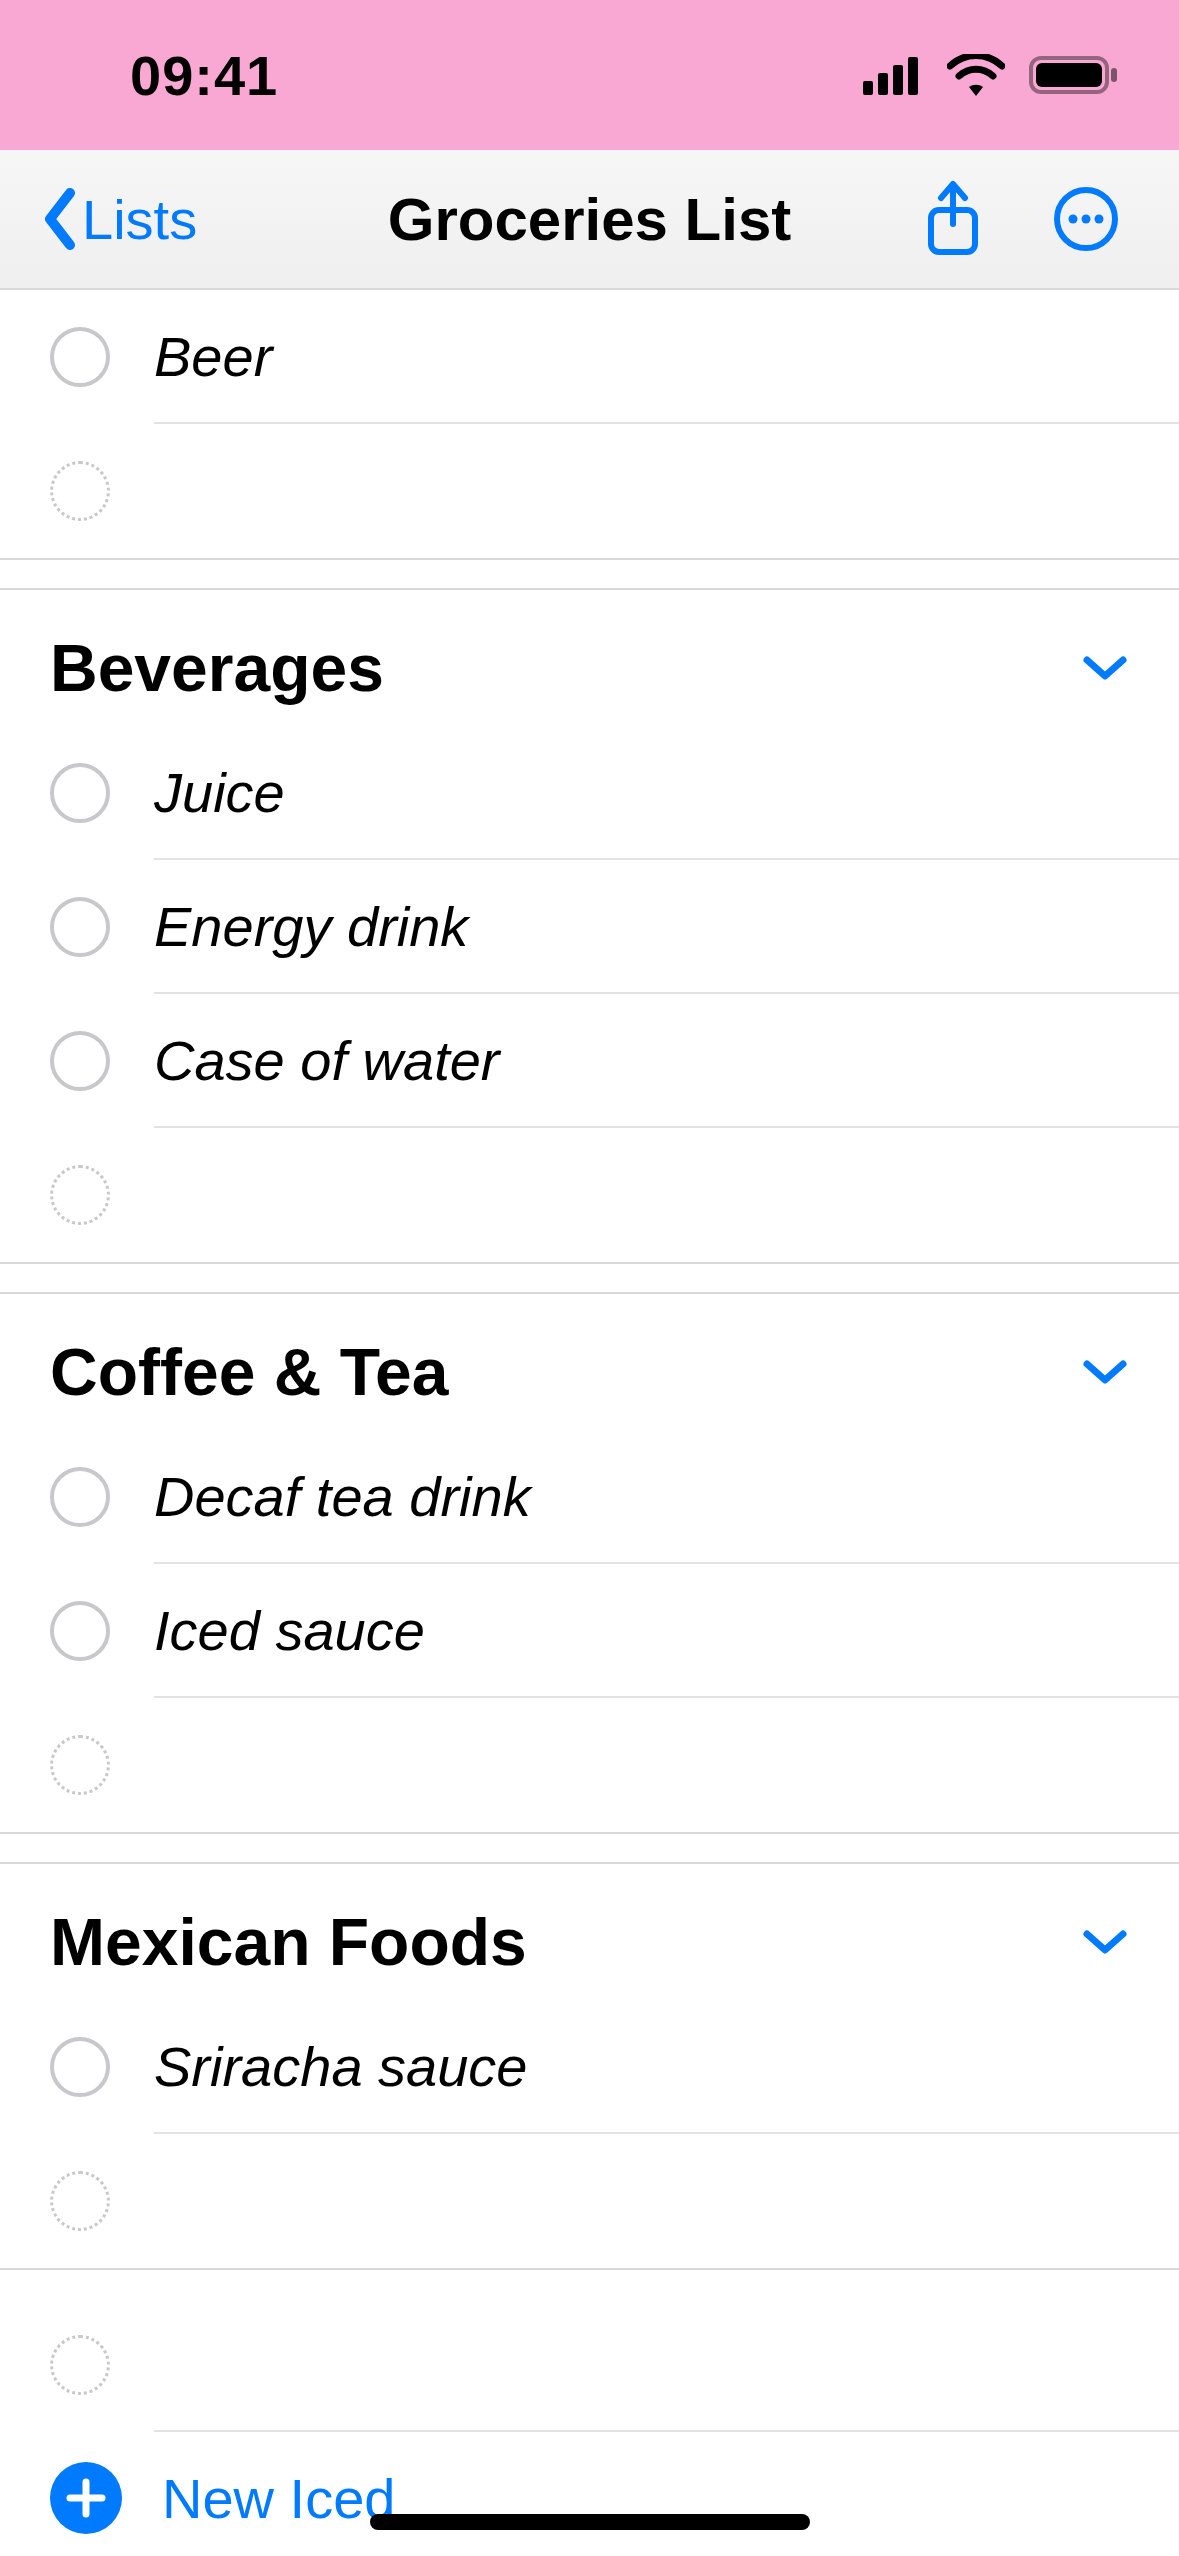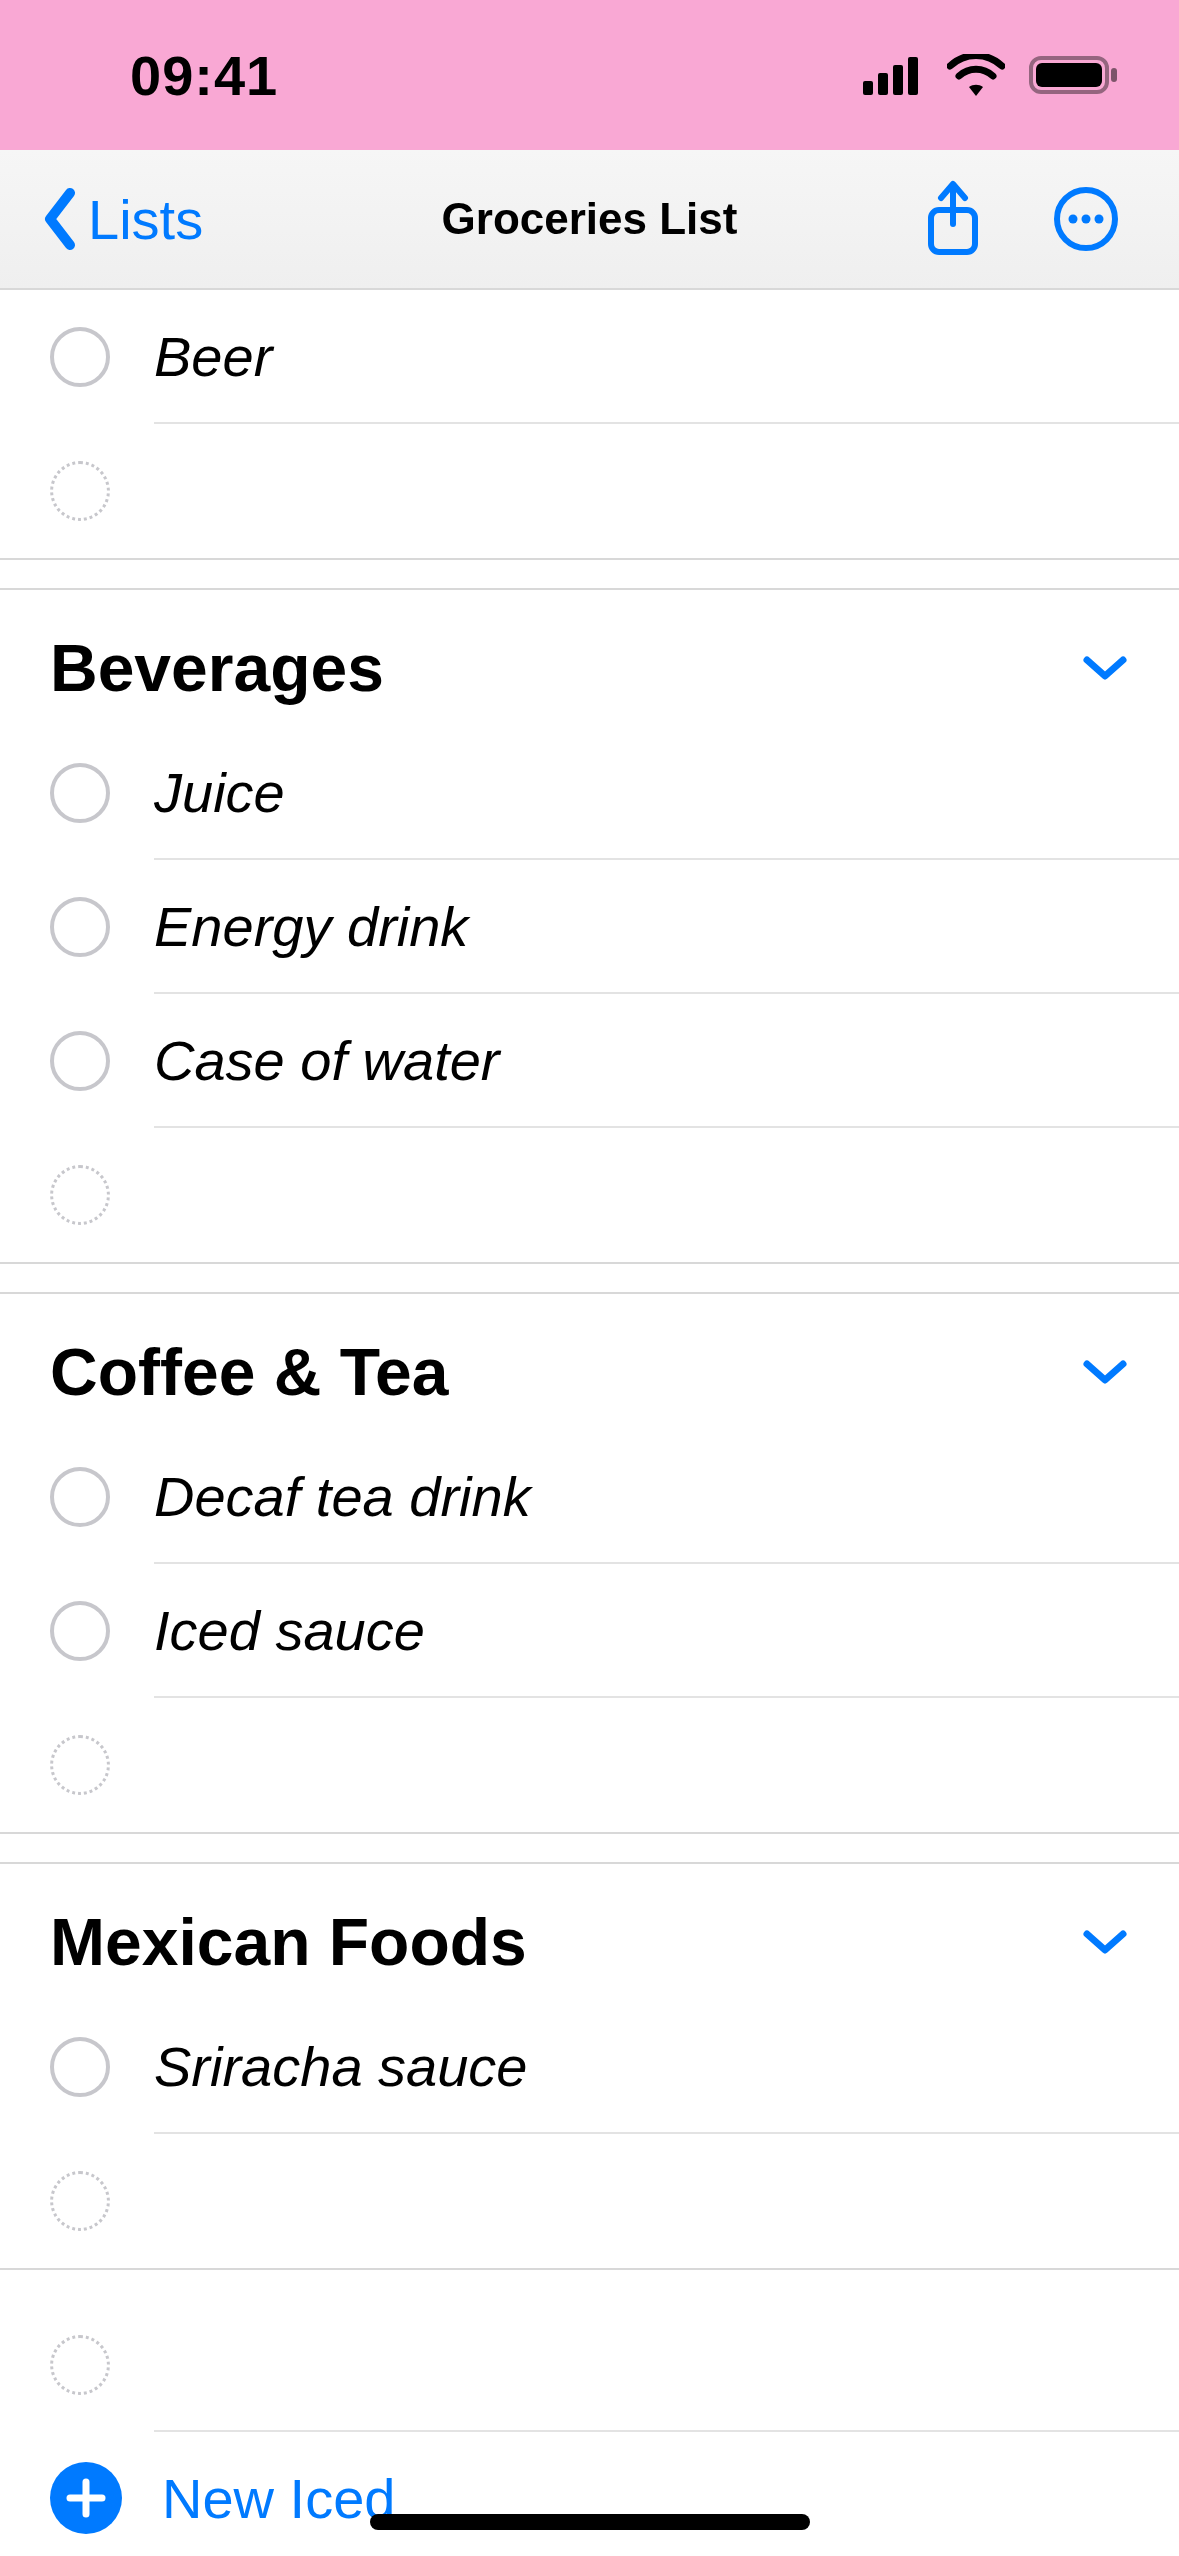--- a/index.html
+++ b/index.html
@@ -49,27 +49,27 @@
     align-items: center;
     position: relative;
     padding: 0 40px;
   }
   .nav-back {
     display: flex;
     align-items: center;
     color: #007aff;
     font-size: 56px;
     font-weight: 400;
-    gap: 8px;
+    gap: 2px;
   }
   .nav-title {
     position: absolute;
     left: 0; right: 0;
     text-align: center;
-    font-size: 44px;
+    font-size: 60px;
     font-weight: 600;
     pointer-events: none;
   }
   .nav-actions {
     margin-left: auto;
     display: flex;
     align-items: center;
     gap: 70px;
     padding-right: 20px;
   }

